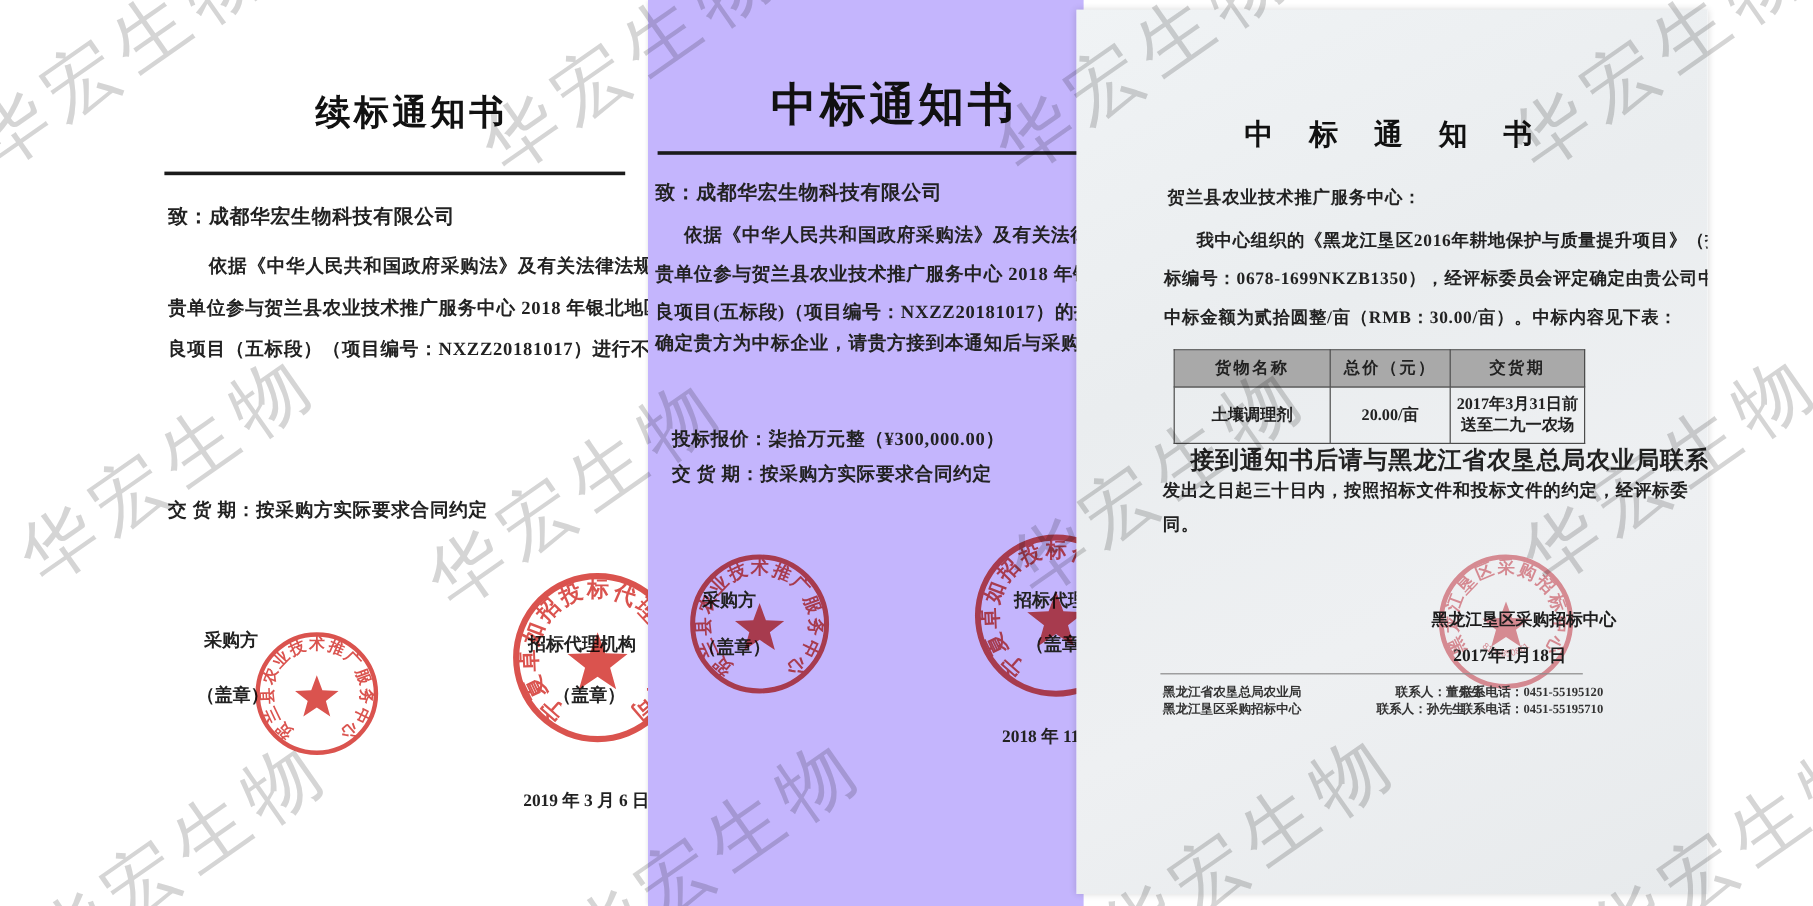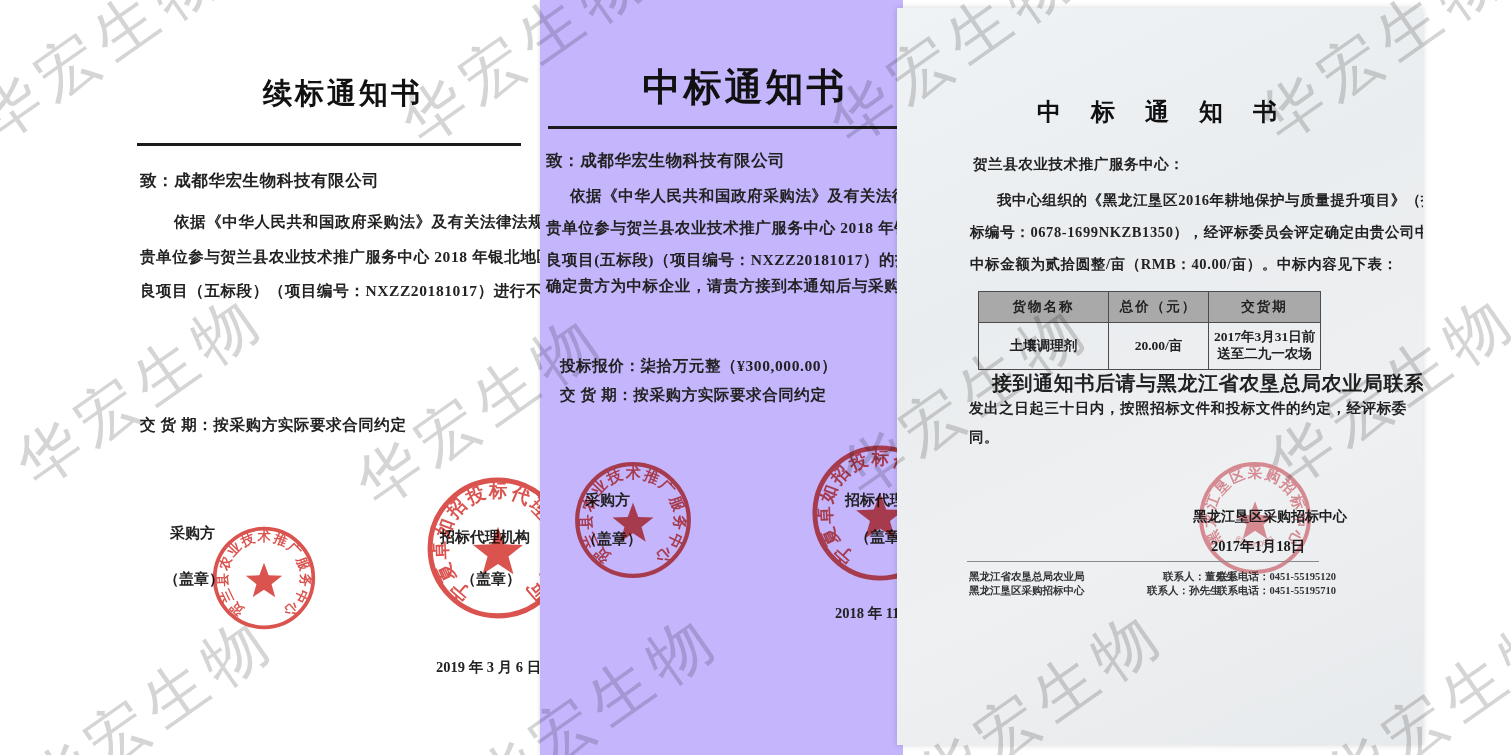--- a/index.html
+++ b/index.html
@@ -136,21 +136,21 @@
     <div class="abs date" style="left:295px;top:604px;">2018 年 11 月</div>
   </div>
 
   <div id="doc3" class="paper">
     <div class="abs doc-title" style="left:96px;top:88px;width:340px;font-size:24px;letter-spacing:12px;font-family:'Liberation Serif','DejaVu Serif',serif;">中 标 通 知 书</div>
 
     <div class="abs body-line" style="left:76px;top:147px;font-size:14.5px;font-weight:600;">贺兰县农业技术推广服务中心：</div>
 
     <div class="abs body-line" style="left:100px;top:183px;font-size:14.5px;font-weight:600;">我中心组织的《黑龙江垦区2016年耕地保护与质量提升项目》（招</div>
     <div class="abs body-line" style="left:73px;top:215px;font-size:14.5px;font-weight:600;">标编号：0678-1699NKZB1350），经评标委员会评定确定由贵公司中标，</div>
-    <div class="abs body-line" style="left:73px;top:247px;font-size:14.5px;font-weight:600;">中标金额为贰拾圆整/亩（RMB：40.00/亩）。中标内容见下表：</div>
+    <div class="abs body-line" style="left:73px;top:247px;font-size:14.5px;font-weight:600;">中标金额为贰拾圆整/亩（RMB：30.00/亩）。中标内容见下表：</div>
 
     <table class="t3" style="left:81px;top:283px;width:342px;">
       <colgroup>
           <col style="width:130px">
           <col style="width:100px">
           <col style="width:112px">
         </colgroup>
       <thead>
         <tr>
           <th>货物名称</th>

